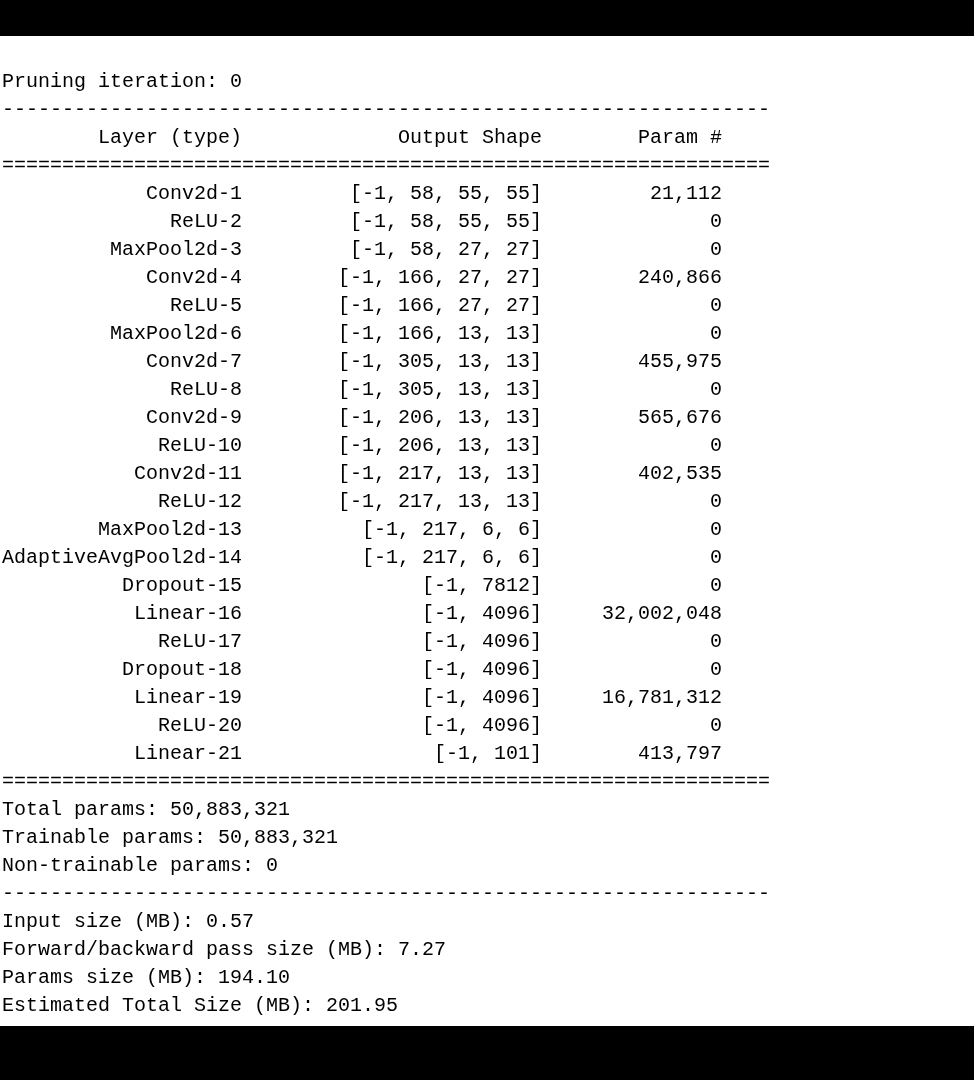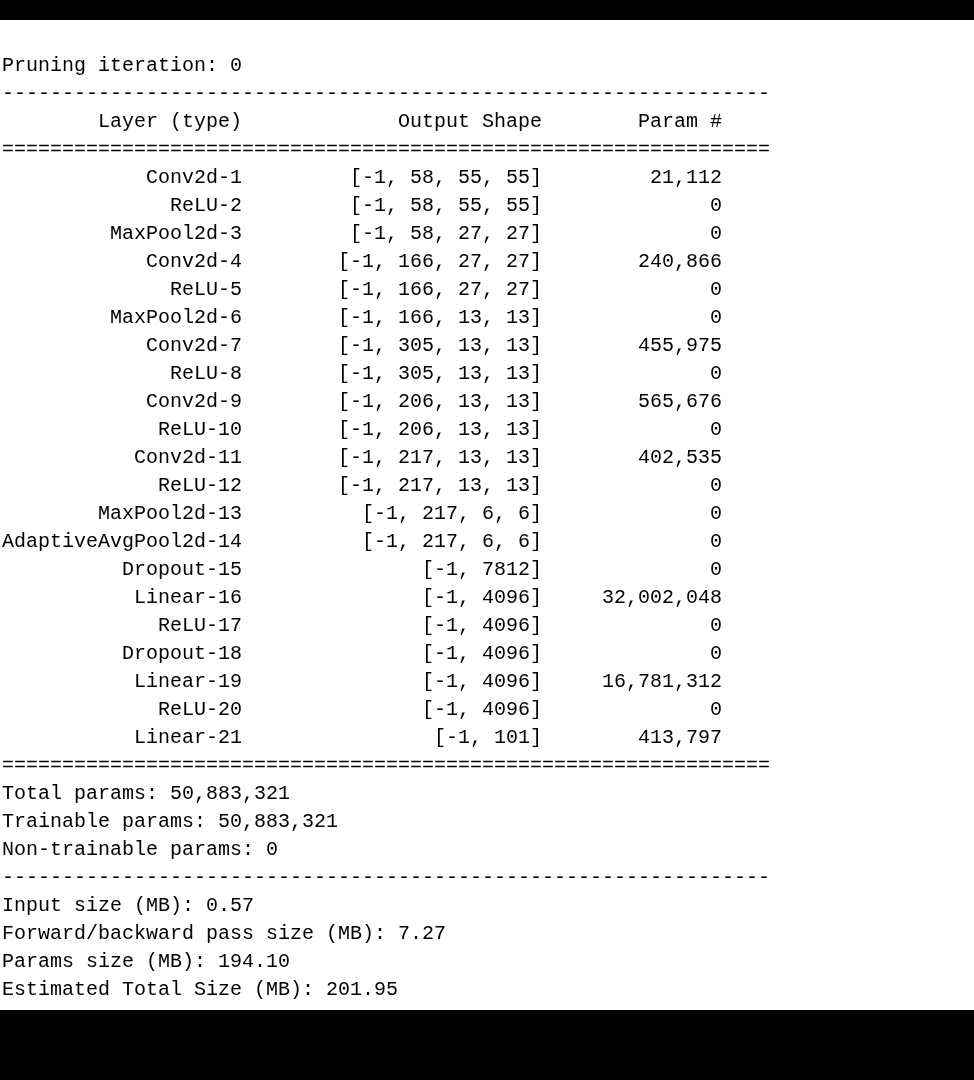--- a/index.html
+++ b/index.html
@@ -13,21 +13,21 @@
       font-size: 20px;
       line-height: 1.4;
       width: 974px;
       height: 1080px;
       overflow: hidden;
     }
     .content-area {
       background: #fff;
       color: #000;
       padding: 0;
-      margin-top: 20px;
+      margin-top: 36px;
       margin-bottom: 0;
       height: 990px;
       white-space: pre;
       letter-spacing: 0;
     }
     .terminal-output {
       font-family: 'Menlo', 'Monaco', 'Courier New', monospace;
       padding: 4px 2px;
     }
   </style>

